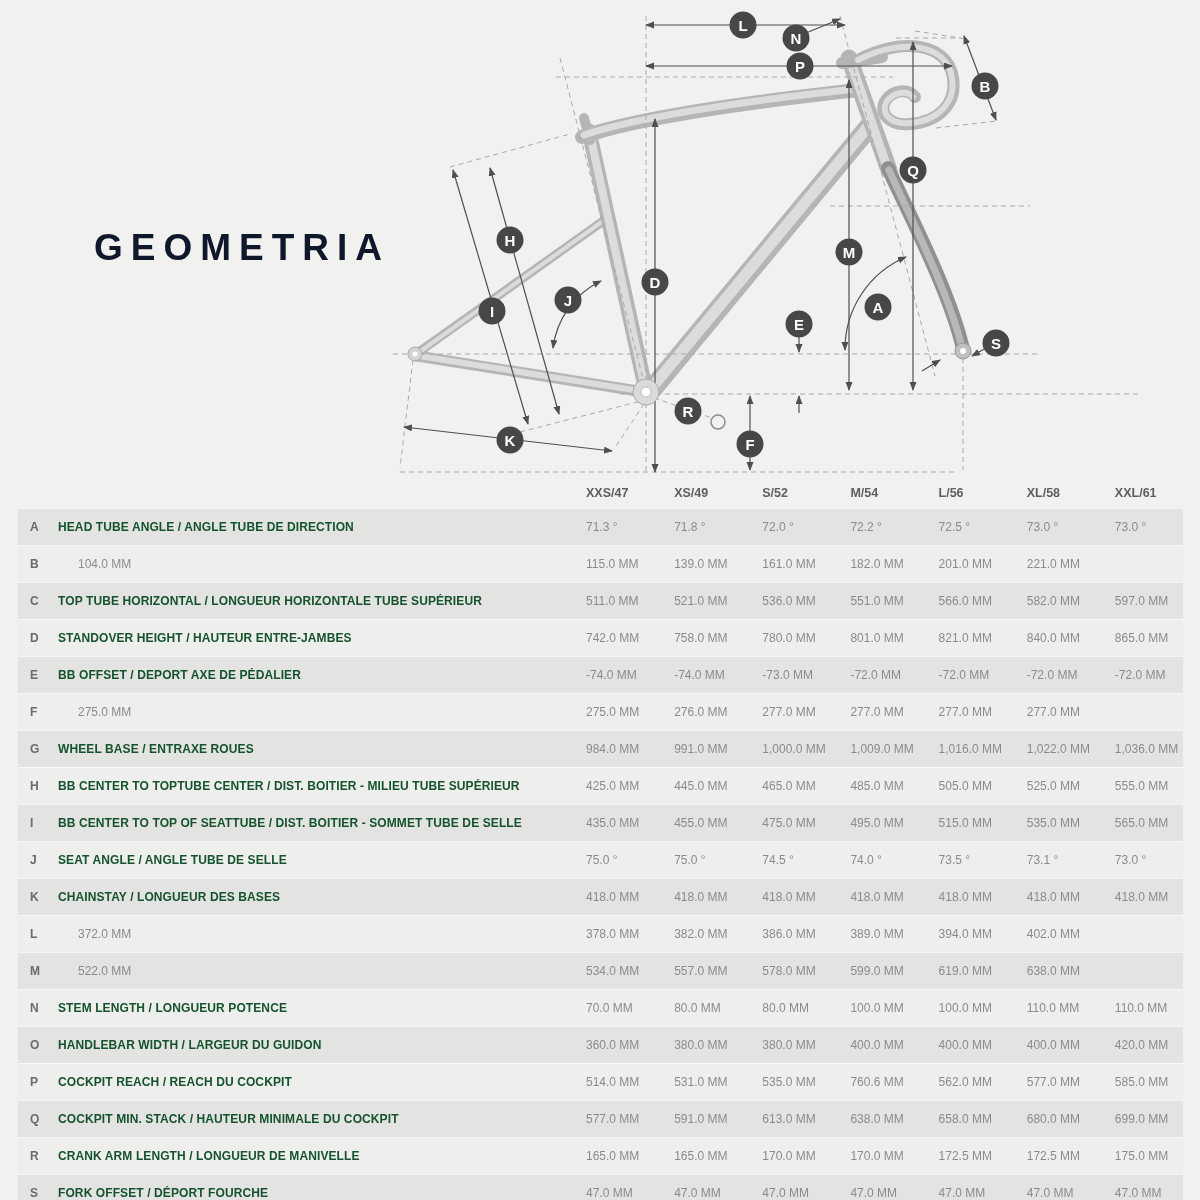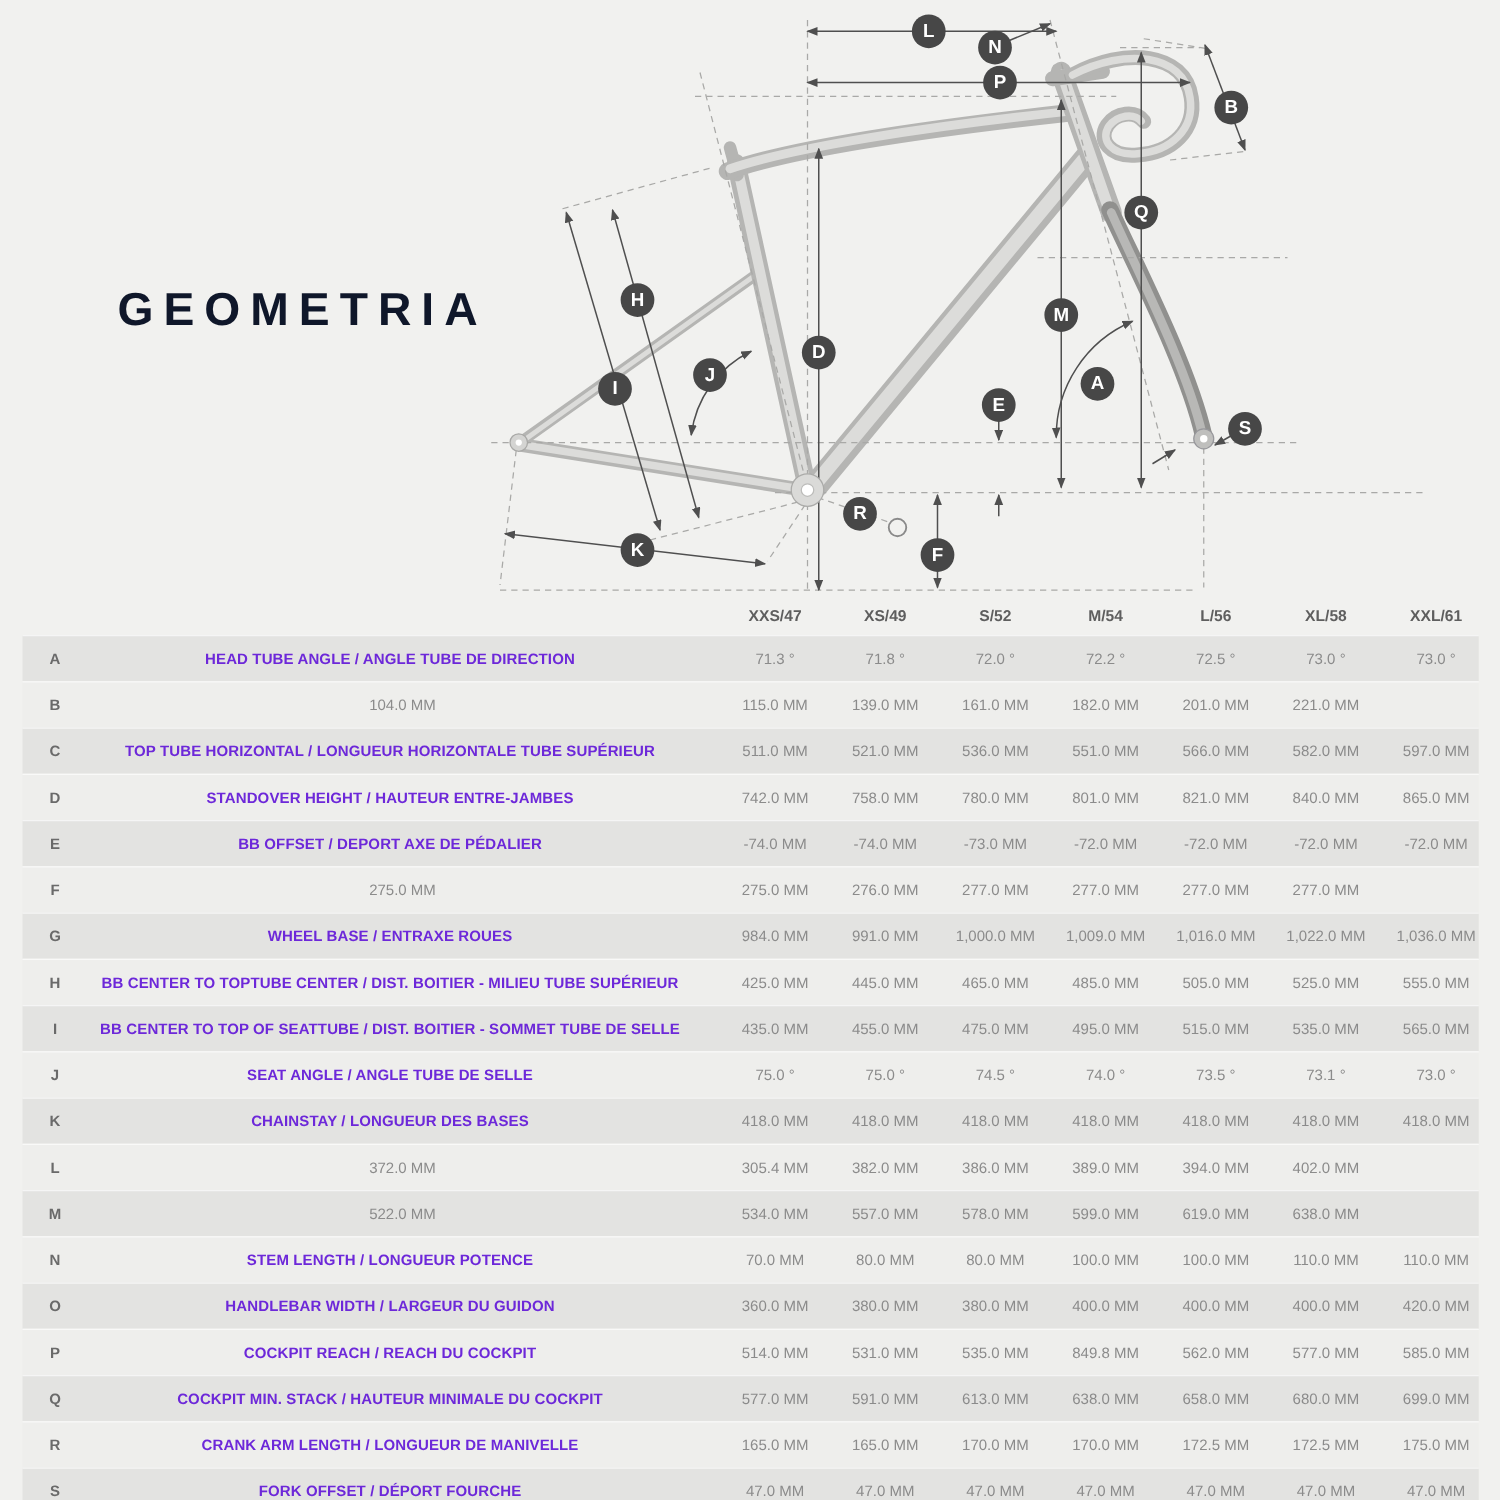--- a/index.html
+++ b/index.html
@@ -23,31 +23,31 @@
     position:absolute;width:27px;height:27px;border-radius:50%;
     background:#474747;color:#ffffff;
     font-size:15px;font-weight:bold;
     display:flex;align-items:center;justify-content:center;
     transform:translate(-50%,-50%);
     user-select:none;
   }
 
   
   .geo-table{position:absolute;left:18px;top:478px;width:1165px;}
-  .grid{display:grid;grid-template-columns:40px 508px repeat(7,1fr);align-items:center;text-align:center;}
+  .grid{display:grid;grid-template-columns:40px 508px repeat(7,1fr);align-items:center;}
   .thead{height:30px;}
   .thead .size{
     font-weight:bold;color:#5e5e5e;font-size:12.5px;padding-left:20px;
   }
   .trow{height:36px;border-top:1px solid rgba(255,255,255,0.65);}
   .trow:nth-child(odd){background:#e3e3e1;}
   .trow:nth-child(even){background:#eeeeec;}
   .cell{white-space:nowrap;overflow:hidden;}
   .cell.letter{font-weight:bold;color:#6a6a6a;font-size:12px;padding-left:12px;}
-  .cell.label{font-weight:bold;color:#6d28d9;font-size:12px;letter-spacing:.1px;}
+  .cell.label{font-weight:bold;color:#14532d;font-size:12px;letter-spacing:.1px;}
   .cell.value{color:#8b8b8b;font-size:12px;padding-left:20px;}
 
   
   .tubeO{fill:none;stroke:#b5b5b3;stroke-linecap:round;stroke-linejoin:round;}
   .tubeI{fill:none;stroke:#dcdcda;stroke-linecap:round;stroke-linejoin:round;}
   .forkO{fill:none;stroke:#90908e;stroke-linecap:round;}
   .forkI{fill:none;stroke:#b8b8b6;stroke-linecap:round;}
   .dash{fill:none;stroke:#a9a9a7;stroke-width:1;stroke-dasharray:5 4;}
   .dim{fill:none;stroke:#4f4f4f;stroke-width:1.2;}
 </style>
@@ -293,21 +293,21 @@
           <div class="cell value">418.0 MM</div>
           <div class="cell value">418.0 MM</div>
           <div class="cell value">418.0 MM</div>
           <div class="cell value">418.0 MM</div>
           <div class="cell value">418.0 MM</div>
           <div class="cell value">418.0 MM</div>
         </div>
         <div class="grid trow">
           <div class="cell letter">L</div>
           <div class="cell value">372.0 MM</div>
-          <div class="cell value">305.4 MM</div>
+          <div class="cell value">378.0 MM</div>
           <div class="cell value">382.0 MM</div>
           <div class="cell value">386.0 MM</div>
           <div class="cell value">389.0 MM</div>
           <div class="cell value">394.0 MM</div>
           <div class="cell value">402.0 MM</div>
         </div>
         <div class="grid trow">
           <div class="cell letter">M</div>
           <div class="cell value">522.0 MM</div>
           <div class="cell value">534.0 MM</div>
@@ -338,21 +338,21 @@
           <div class="cell value">400.0 MM</div>
           <div class="cell value">400.0 MM</div>
           <div class="cell value">420.0 MM</div>
         </div>
         <div class="grid trow">
           <div class="cell letter">P</div>
           <div class="cell label">COCKPIT REACH / REACH DU COCKPIT</div>
           <div class="cell value">514.0 MM</div>
           <div class="cell value">531.0 MM</div>
           <div class="cell value">535.0 MM</div>
-          <div class="cell value">849.8 MM</div>
+          <div class="cell value">760.6 MM</div>
           <div class="cell value">562.0 MM</div>
           <div class="cell value">577.0 MM</div>
           <div class="cell value">585.0 MM</div>
         </div>
         <div class="grid trow">
           <div class="cell letter">Q</div>
           <div class="cell label">COCKPIT MIN. STACK / HAUTEUR MINIMALE DU COCKPIT</div>
           <div class="cell value">577.0 MM</div>
           <div class="cell value">591.0 MM</div>
           <div class="cell value">613.0 MM</div>

